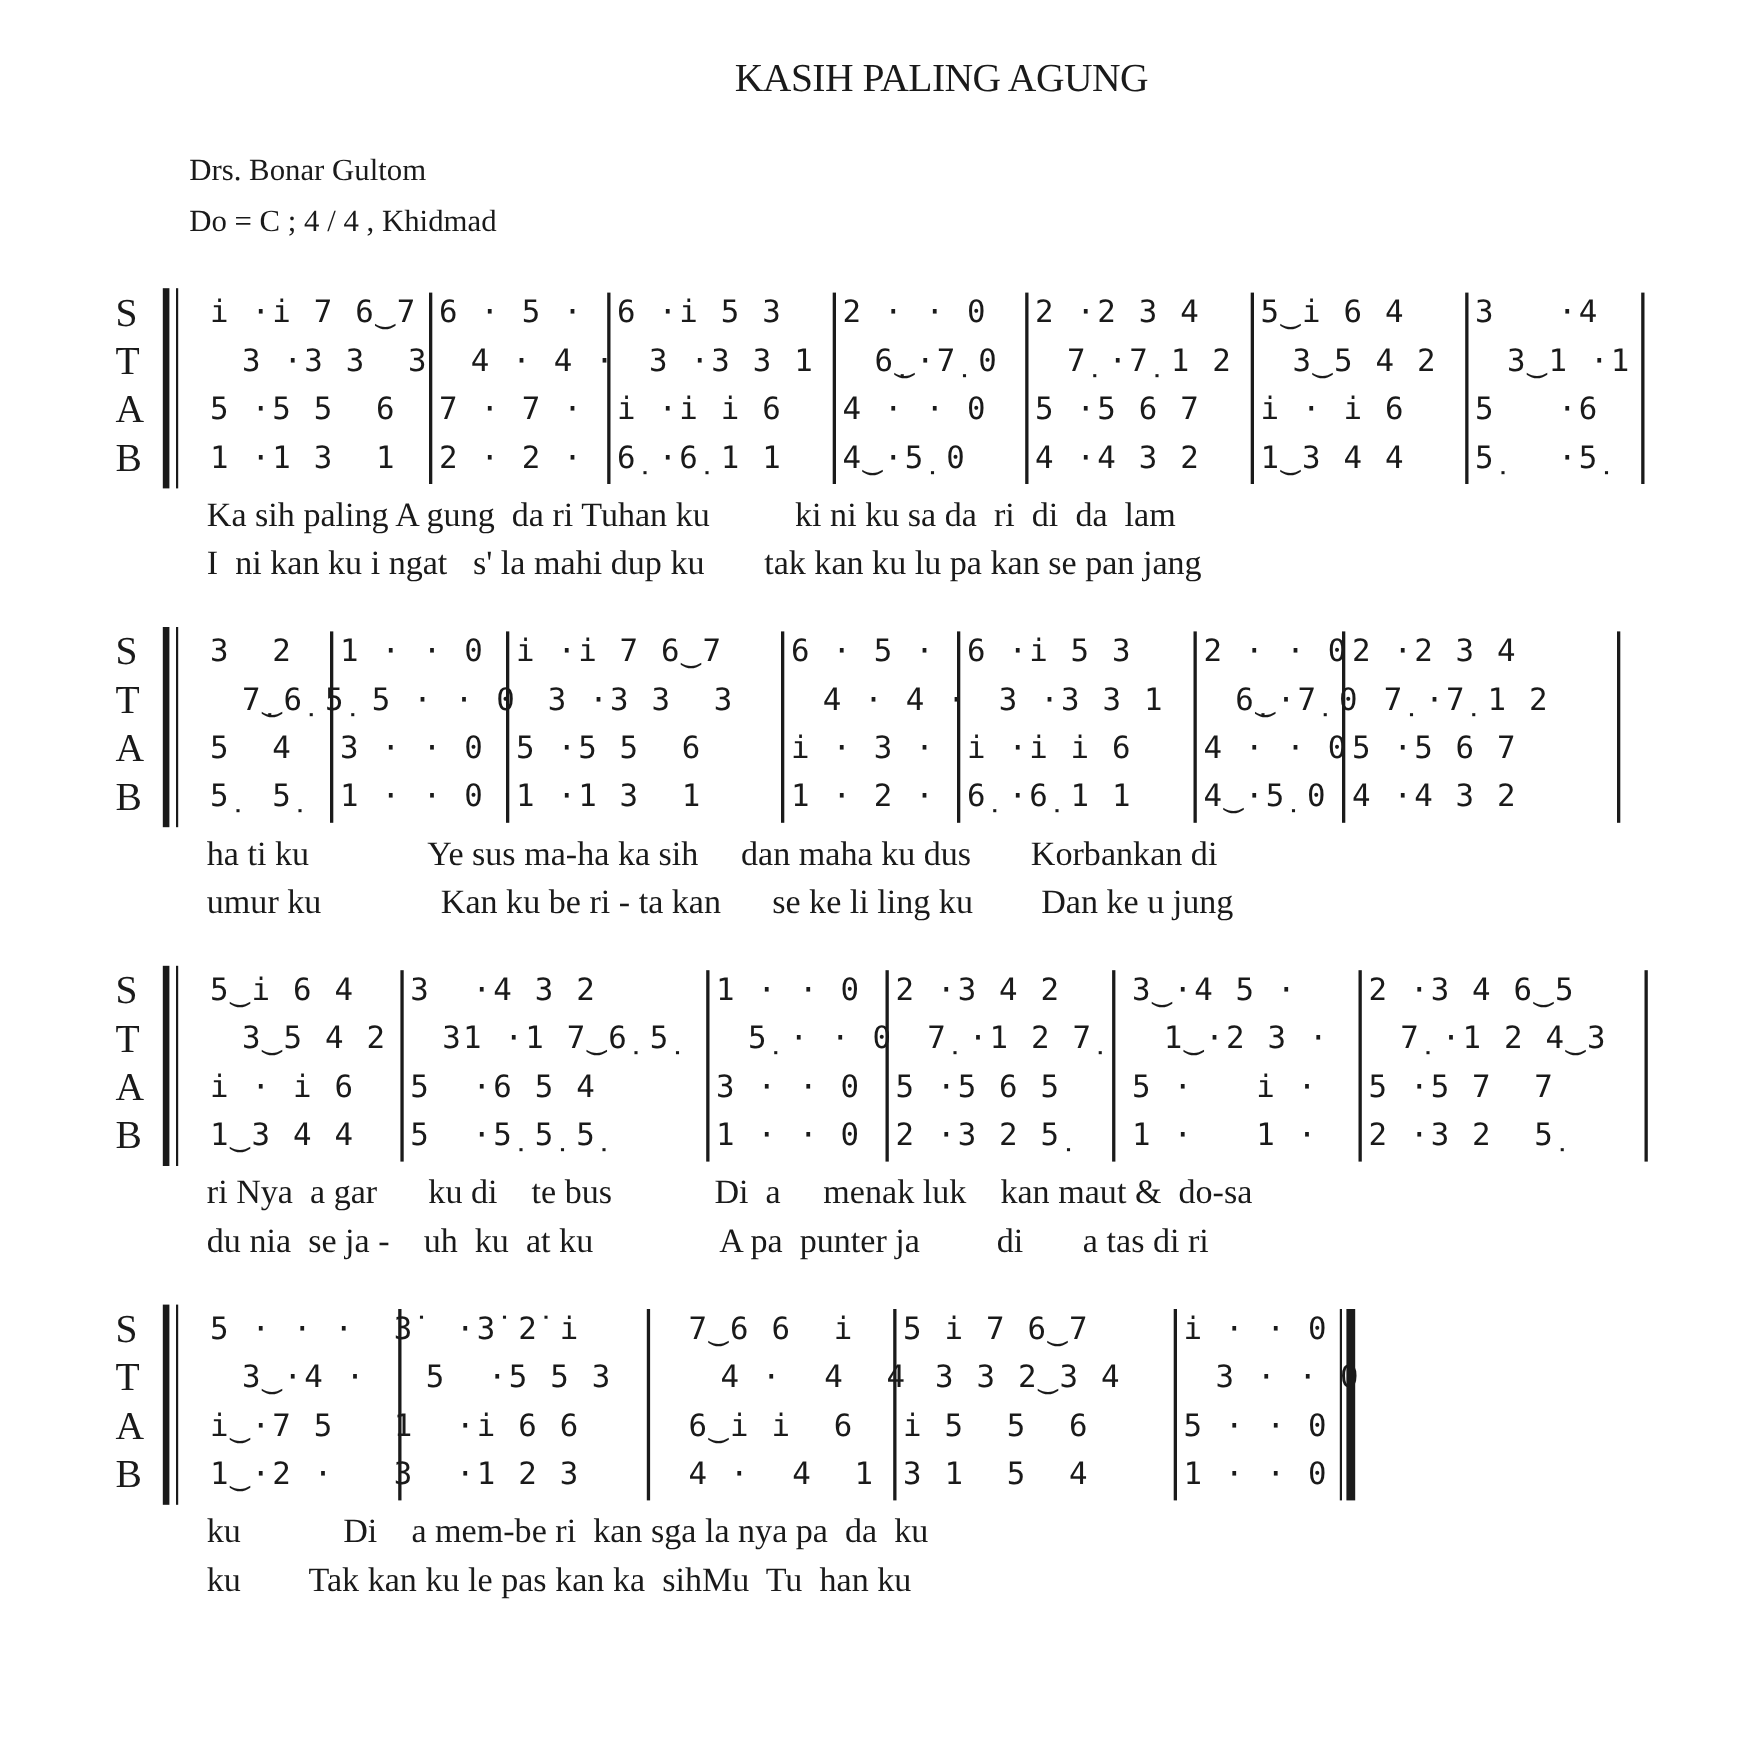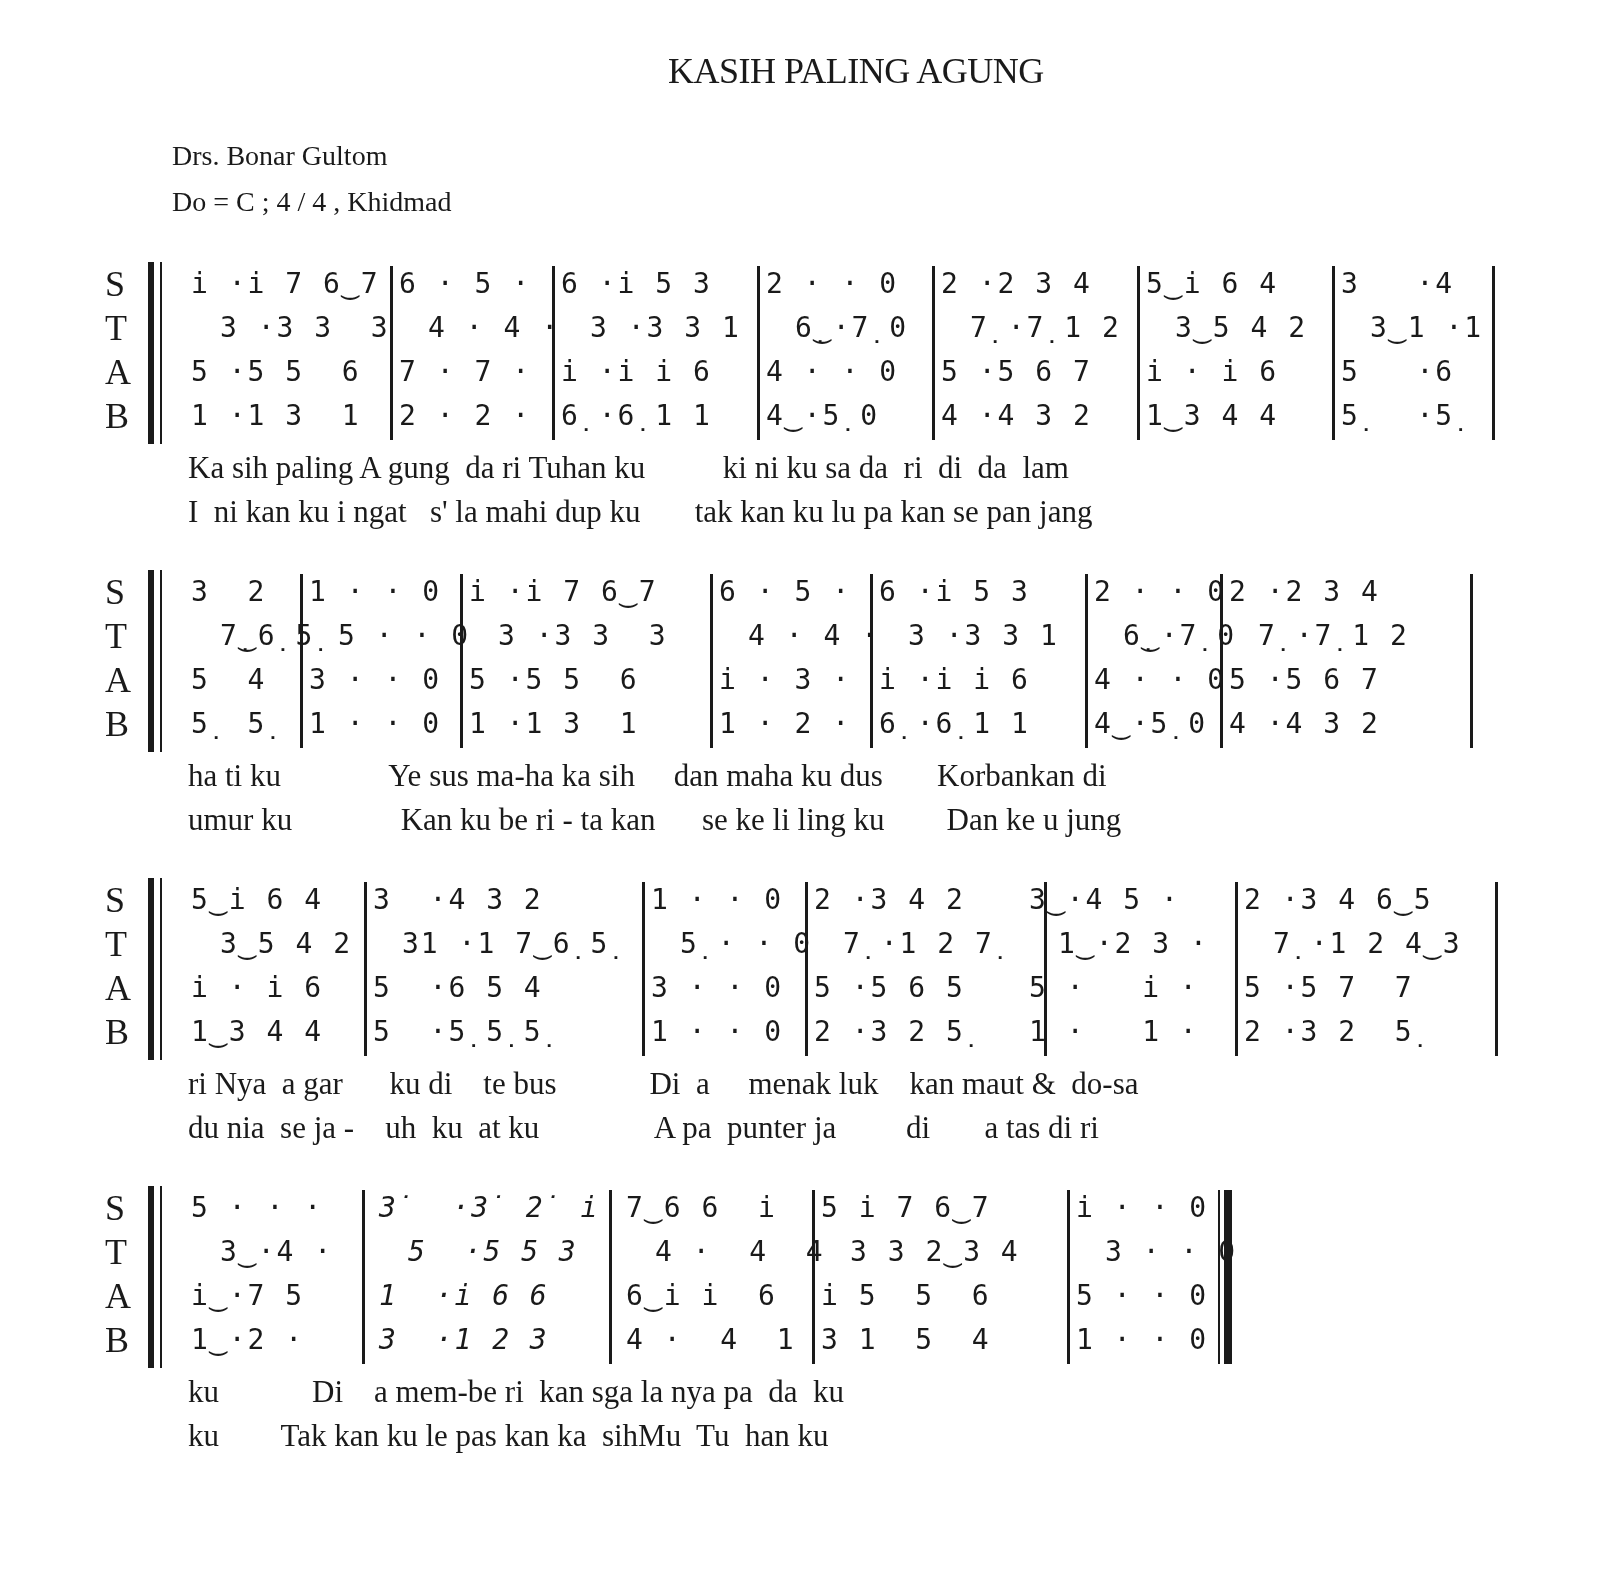--- a/index.html
+++ b/index.html
@@ -175,21 +175,21 @@
           <div class="row b">5  ·5̣ 5̣ 5̣</div>
           <div class="bar"></div>
         </div>
         <div class="measure" style="left: 460px; width: 163px;">
           <div class="row s">1 · · 0</div>
           <div class="row t">5̣ · · 0</div>
           <div class="row a">3 · · 0</div>
           <div class="row b">1 · · 0</div>
           <div class="bar"></div>
         </div>
-        <div class="measure" style="left: 623px; width: 206px; padding-left: 33px;">
+        <div class="measure" style="left: 623px; width: 206px;">
           <div class="row s">2 ·3 4 2</div>
           <div class="row t">7̣ ·1 2 7̣</div>
           <div class="row a">5 ·5 6 5</div>
           <div class="row b">2 ·3 2 5̣</div>
           <div class="bar"></div>
         </div>
         <div class="measure" style="left: 838px; width: 215px;">
           <div class="row s">3‿·4 5 ·</div>
           <div class="row t">1‿·2 3 ·</div>
           <div class="row a">5 ·   i ·</div>
@@ -215,21 +215,21 @@
       <div class="startbar"></div>
       <div class="startbar2"></div>
       <div class="staff">
         <div class="measure" style="left: 0px; width: 180px;">
           <div class="row s">5 · · ·</div>
           <div class="row t">3‿·4 ·</div>
           <div class="row a">i‿·7 5</div>
           <div class="row b">1‿·2 ·</div>
           <div class="bar"></div>
         </div>
-        <div class="measure" style="left: 188px; width: 239px; font-style: italic;">
+        <div class="measure" style="left: 167px; width: 239px;">
           <div class="row s">3̇  ·3̇ 2̇ i</div>
           <div class="row t">5  ·5 5 3</div>
           <div class="row a">1  ·i 6 6</div>
           <div class="row b">3  ·1 2 3</div>
           <div class="bar"></div>
         </div>
         <div class="measure" style="left: 435px; width: 195px;">
           <div class="row s">7‿6 6  i</div>
           <div class="row t">4 ·  4  4</div>
           <div class="row a">6‿i i  6</div>

